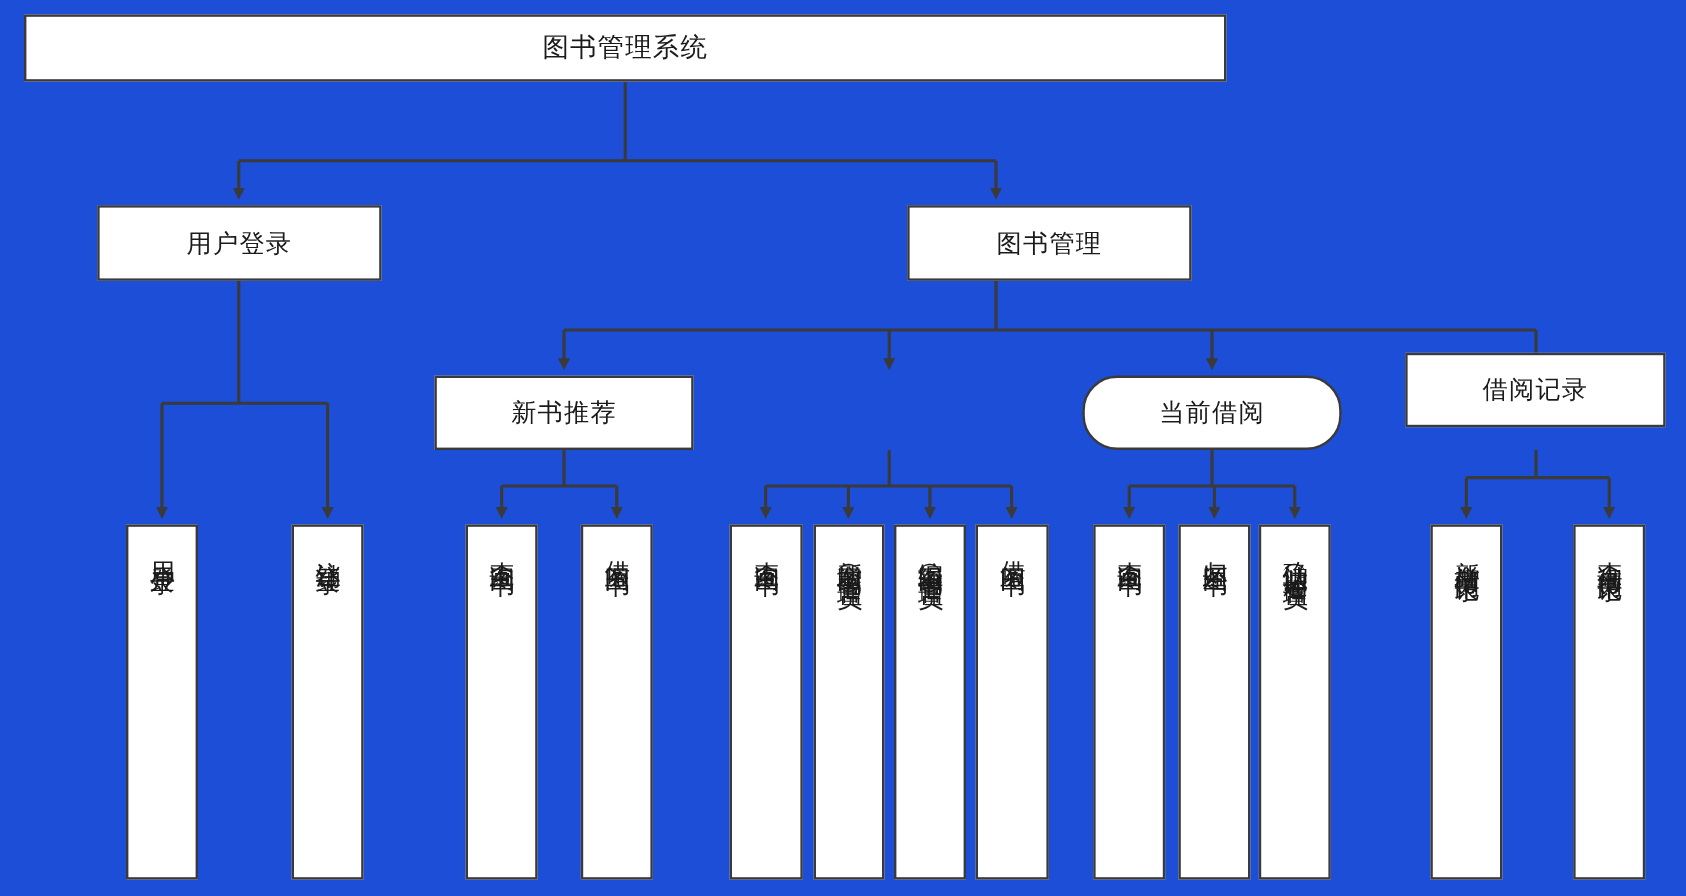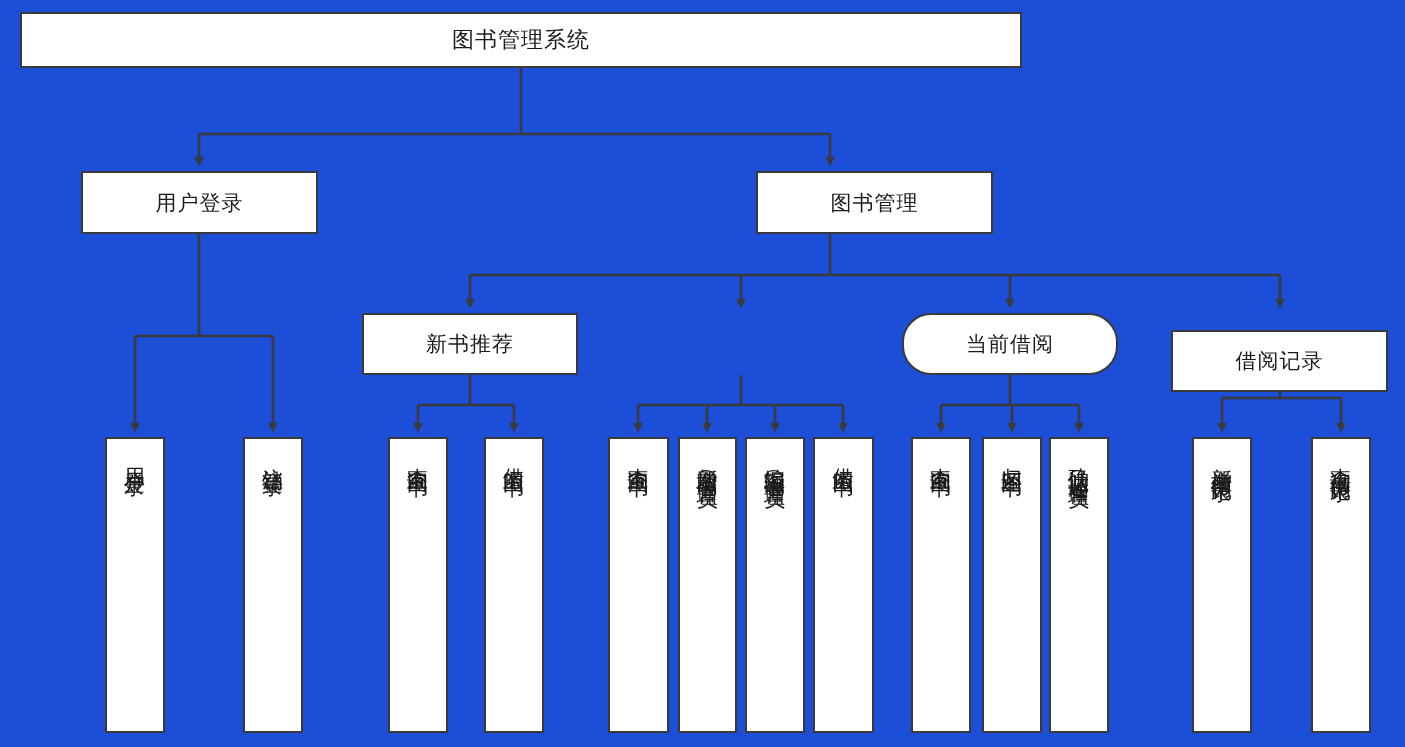--- a/index.html
+++ b/index.html
@@ -128,21 +128,21 @@
   <div class="node horiz" style="left:711px;top:171px;width:237px;height:63px;margin-left:45px;">
     <span>图书管理</span>
   </div>
 
   <div class="node horiz" style="left:362px;top:313px;width:216px;height:62px;text-align:center;">
     <span>新书推荐</span>
   </div>
   <div class="node horiz" style="left:902px;top:313px;width:216px;height:62px;border-radius:29px;">
     <span>当前借阅</span>
   </div>
-  <div class="node horiz" style="left:1171px;top:330px;width:217px;height:62px;">
+  <div class="node horiz" style="left:1171px;top:294px;width:217px;height:62px;">
     <span>借阅记录</span>
   </div>
 
   <div class="node vert" style="left:105px;top:437px;width:60px;height:296px;">
     <span class="vlabel">用户登录</span>
   </div>
   <div class="node vert" style="left:243px;top:437px;width:60px;height:296px;">
     <span class="vlabel">注销登录</span>
   </div>
   <div class="node vert" style="left:388px;top:437px;width:60px;height:296px;">

